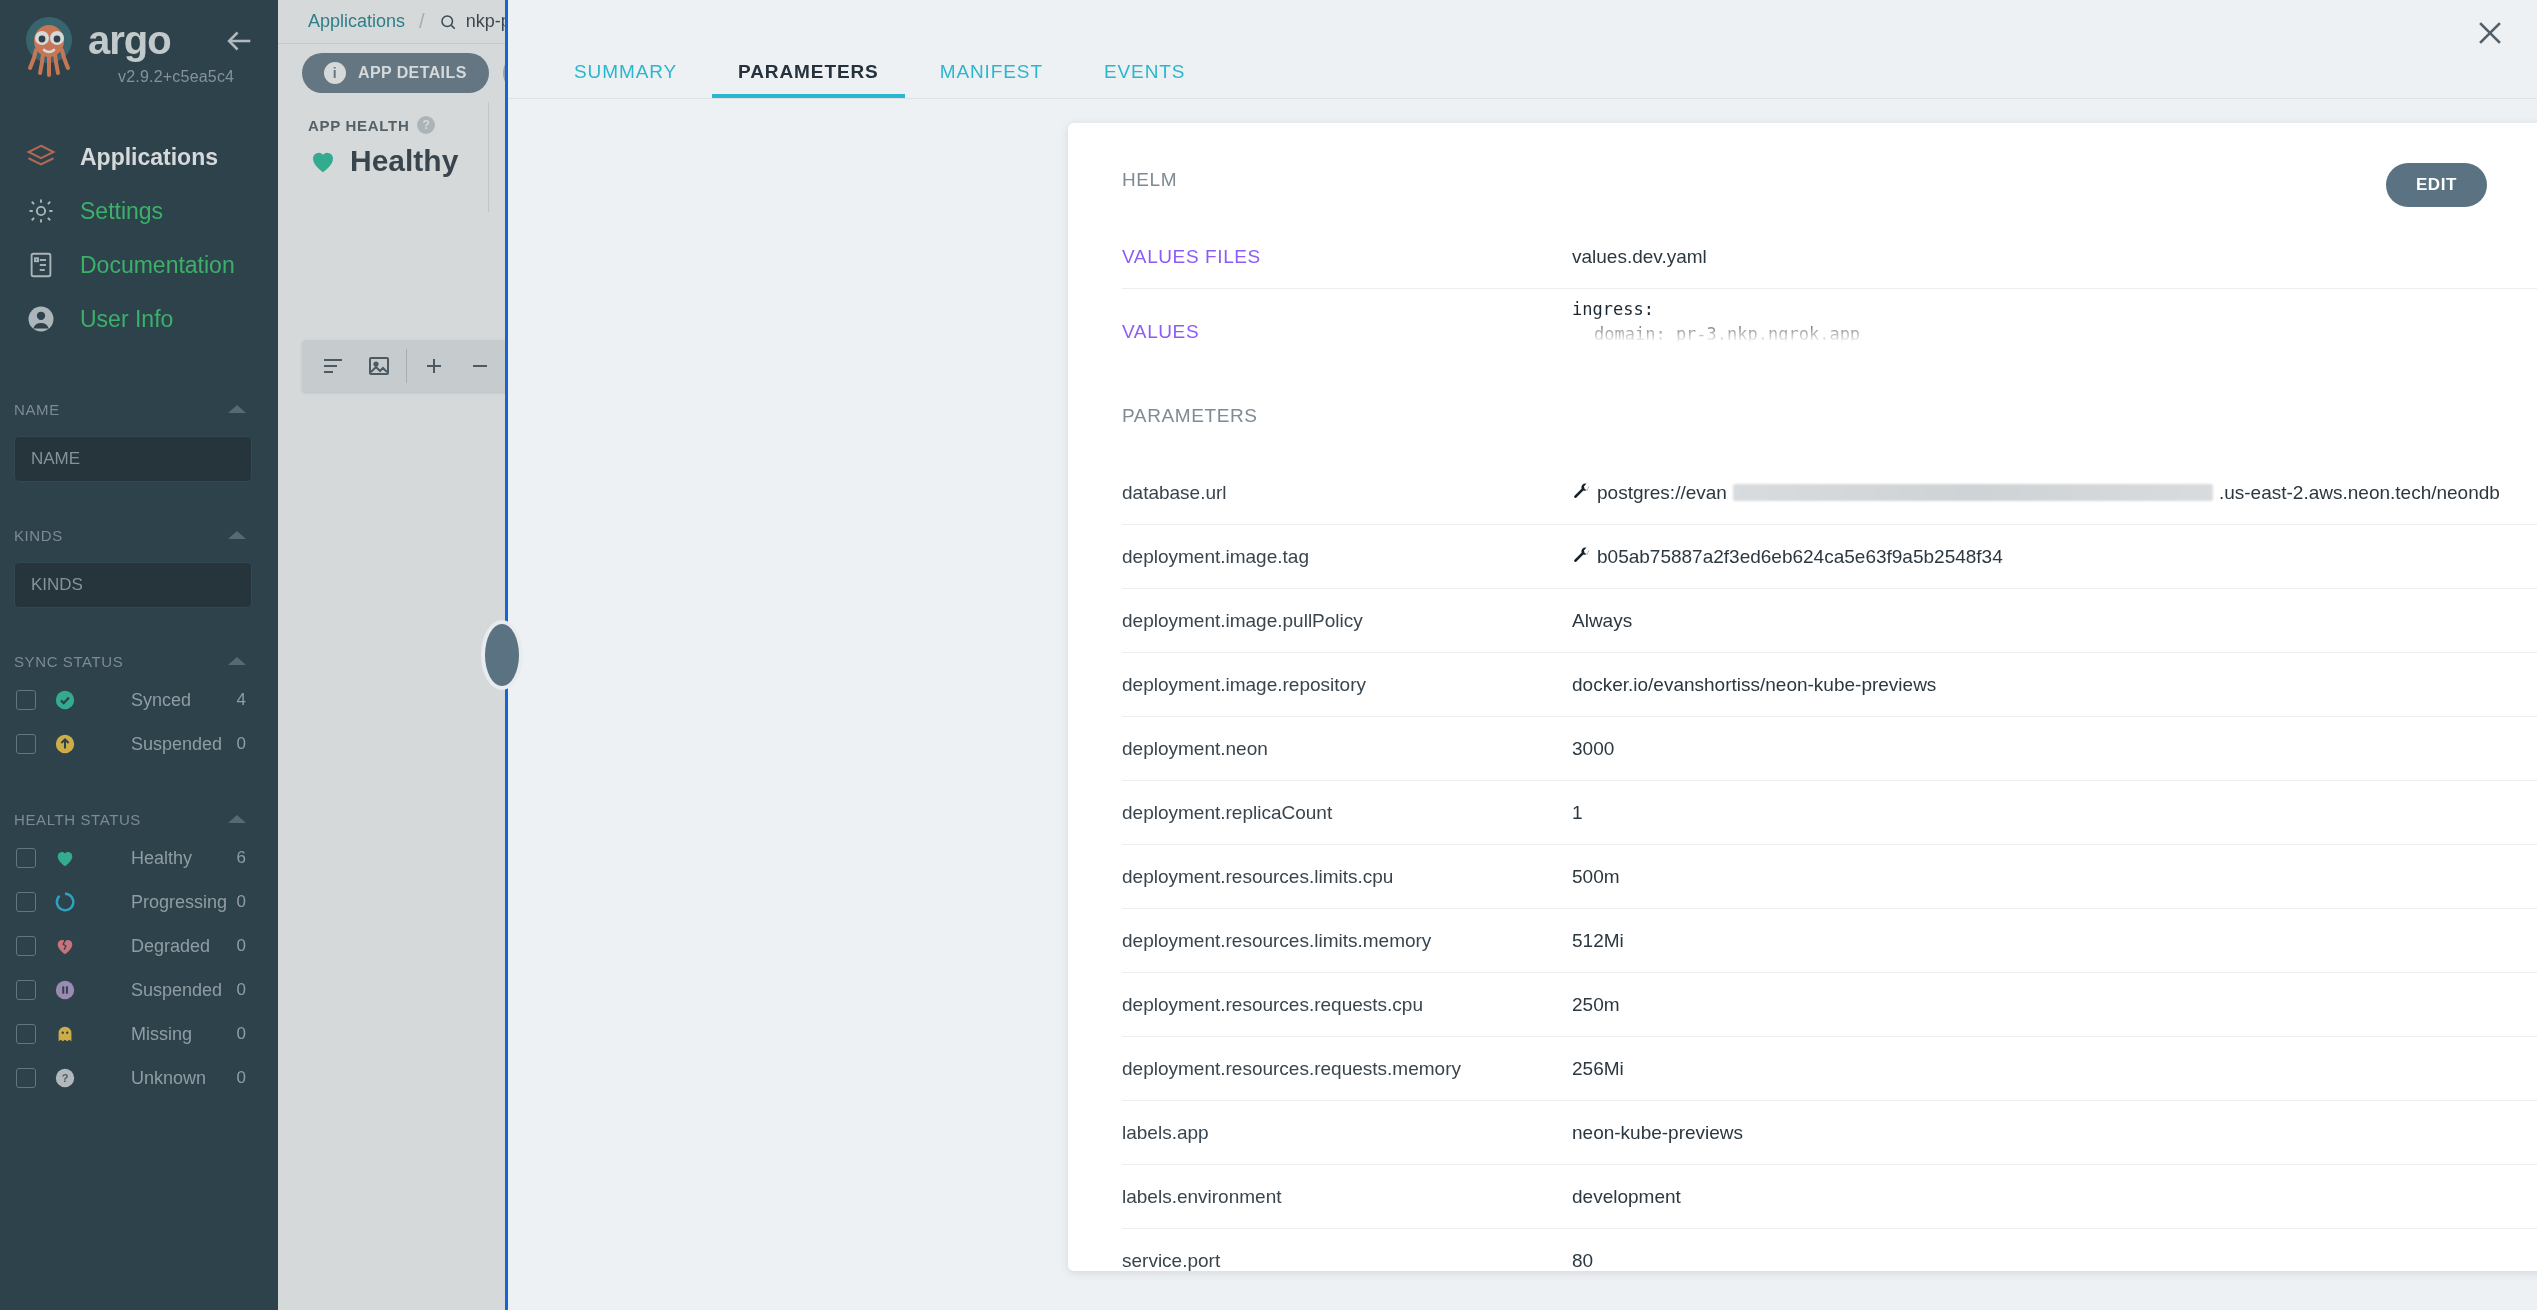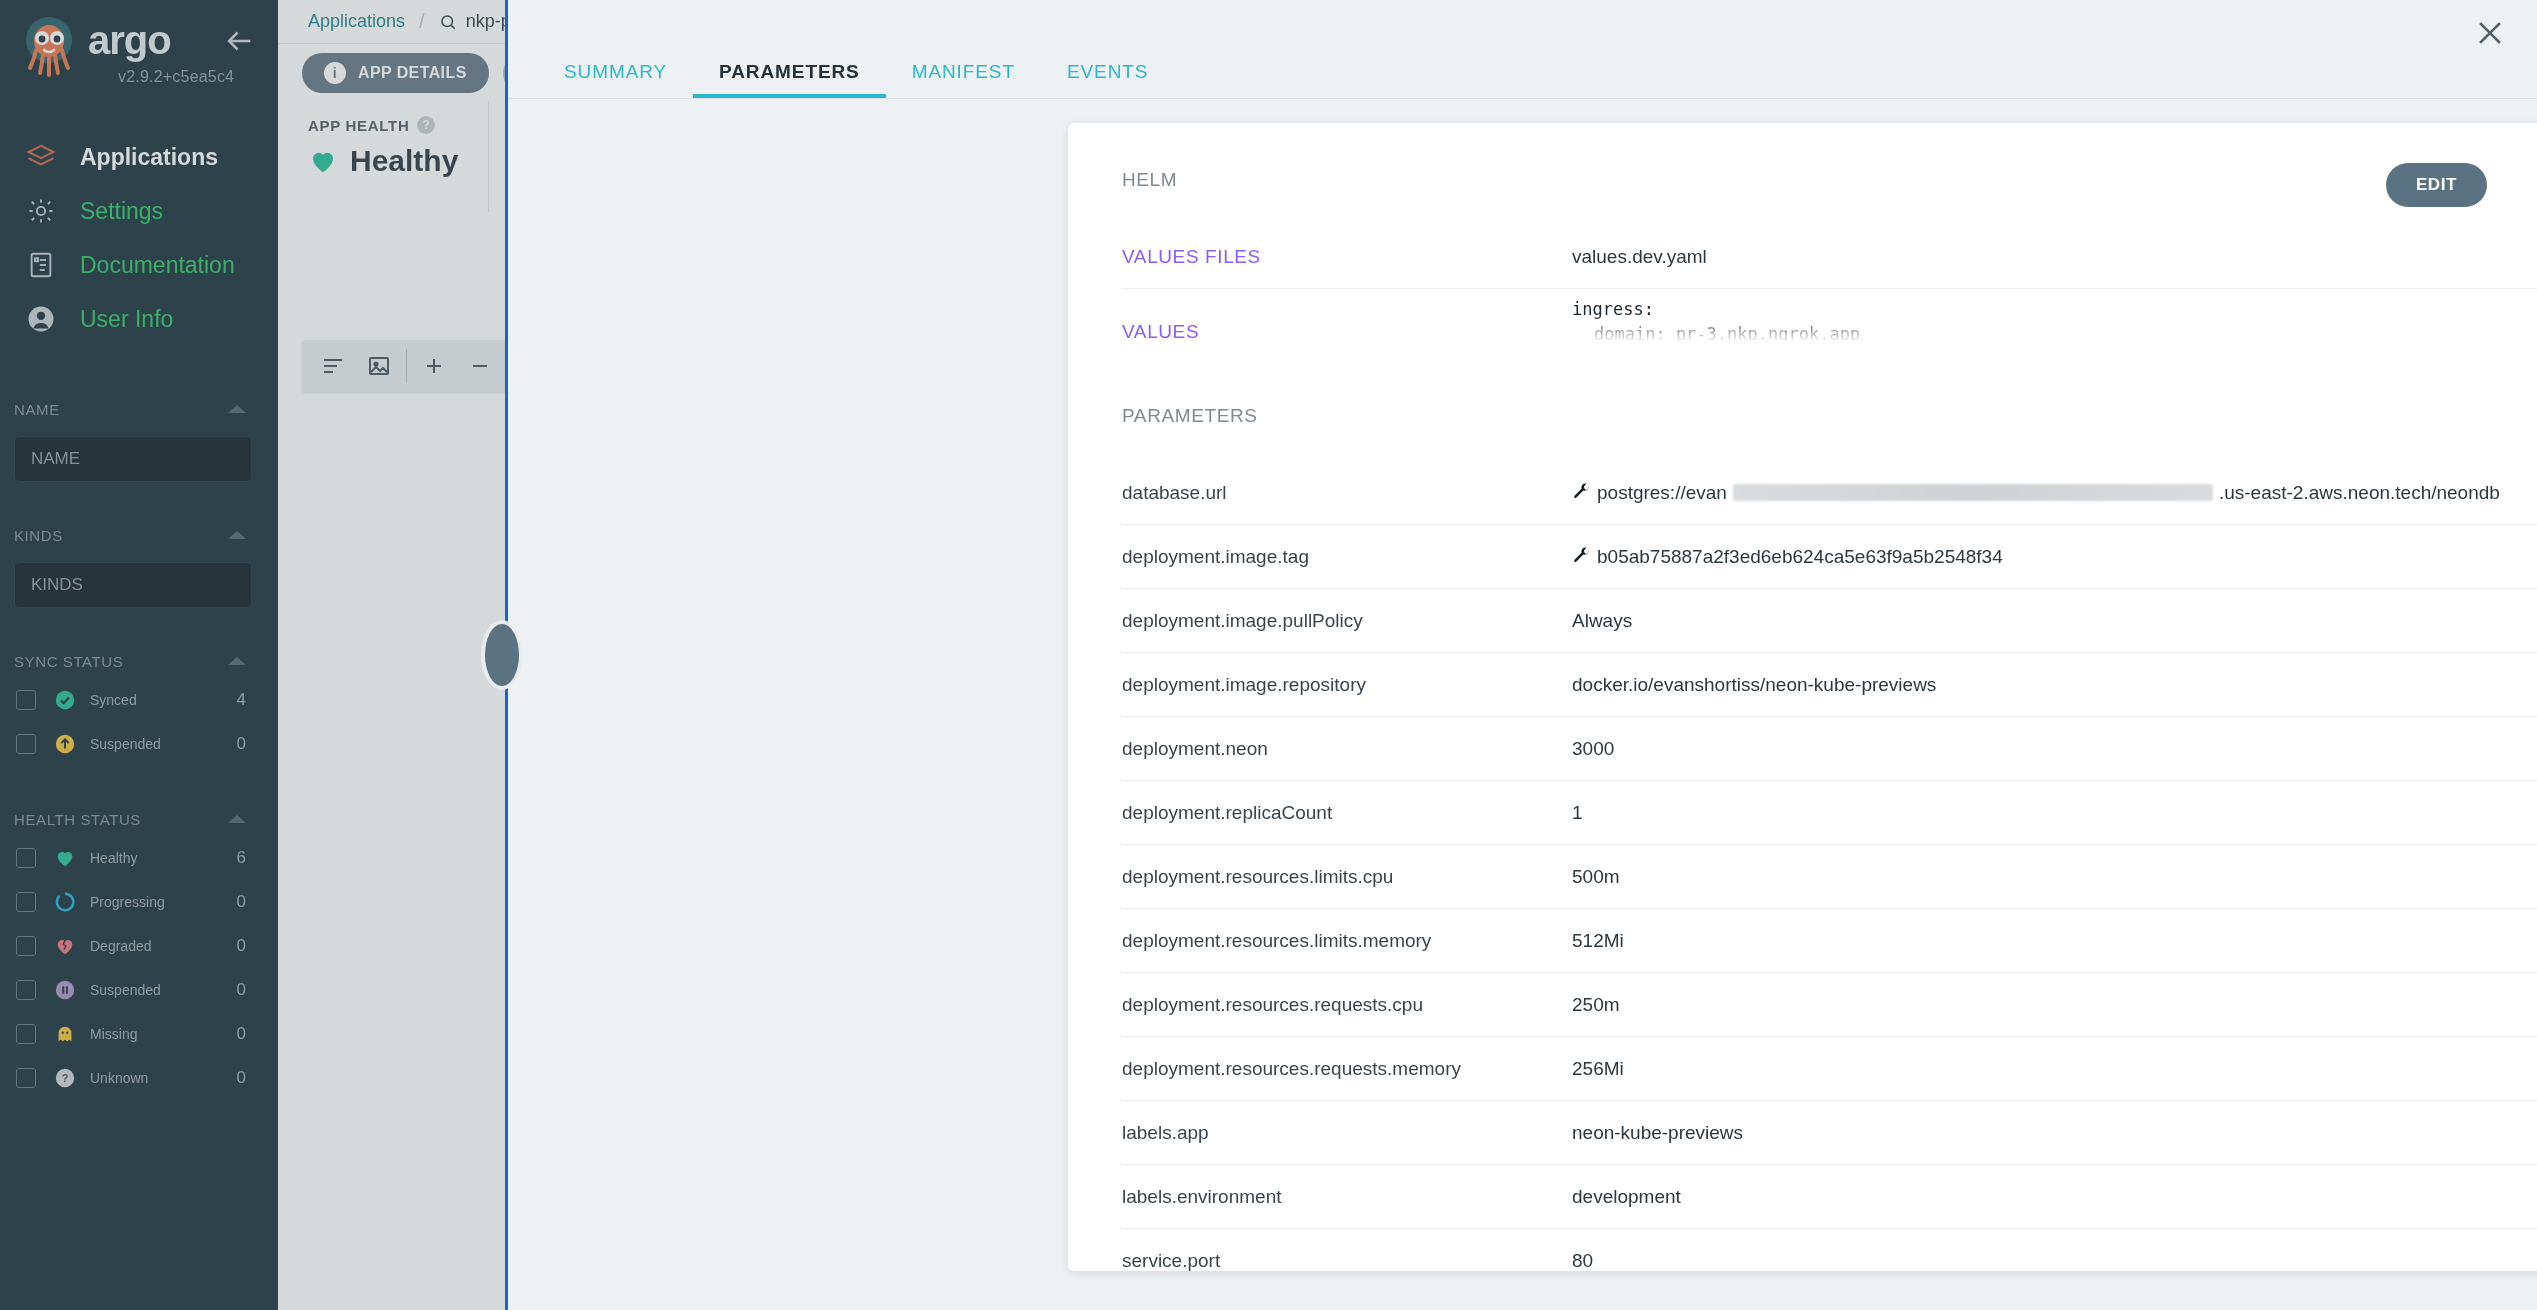--- a/index.html
+++ b/index.html
@@ -62,21 +62,21 @@
   .fspacer { height: 36px; }
   .frow {
     display: flex; align-items: center; height: 44px; padding: 0 24px 0 16px;
     cursor: pointer;
   }
   .fcheck {
     width: 20px; height: 20px; border: 1px solid #5c7079; border-radius: 3px;
     background: transparent; flex: none; margin-right: 18px;
   }
   .fico { width: 22px; height: 22px; flex: none; margin-right: 14px; display:flex; align-items:center; justify-content:center;}
-  .flabel { font-size: 14px; color: #9aa9b1; flex: 1; }
+  .flabel { font-size: 18px; color: #9aa9b1; flex: 1; margin-left: 41px; }
   .fcount { font-size: 17px; color: #9aa9b1; }
 
   
   .main {
     position: absolute; left: 278px; top: 0; right: 0; bottom: 0;
     background: #ffffff;
   }
   .breadcrumb-bar {
     position: absolute; left: 0; top: 0; height: 44px; right: 0;
     display: flex; align-items: center; padding-left: 30px; gap: 14px;
@@ -158,22 +158,22 @@
     position: absolute; left: -27px; top: 620px;
     width: 42px; height: 70px; border-radius: 50%;
     background: #5b7282; border: 4px solid #e8ecef;
     cursor: ew-resize; z-index: 31;
   }
   .panel-close {
     position: absolute; right: 30px; top: 16px;
     width: 34px; height: 34px; cursor: pointer; color: #51606b;
   }
   .tabs {
-    position: absolute; left: 2px; top: 42px; right: 0; height: 56px;
-    display: flex; align-items: flex-end; padding-left: 28px; gap: 0;
+    position: absolute; left: 12px; top: 42px; right: 0; height: 56px;
+    display: flex; align-items: flex-end; padding-left: 28px; gap: 9px;
   }
   .tab {
     position: relative; height: 52px; display: flex; align-items: center;
     padding: 0 26px; font-size: 19px; letter-spacing: .9px; font-weight: 400;
     color: #2ab7ce; cursor: pointer; white-space: nowrap;
   }
   .tab.active { color: #25323c; font-weight: 700; }
   .tab.active::after {
     content: ""; position: absolute; left: 0; right: 0; bottom: 0;
     height: 4px; background: #2ab7ce;

